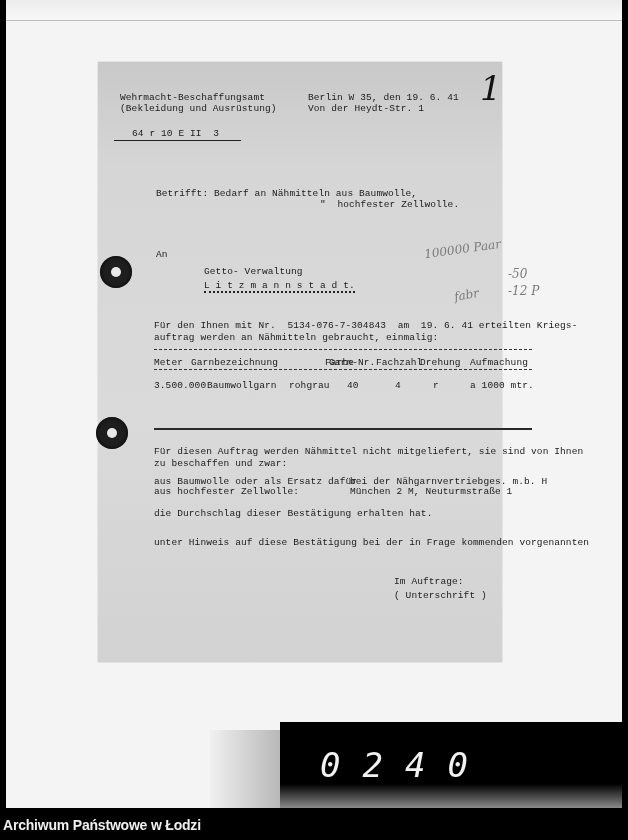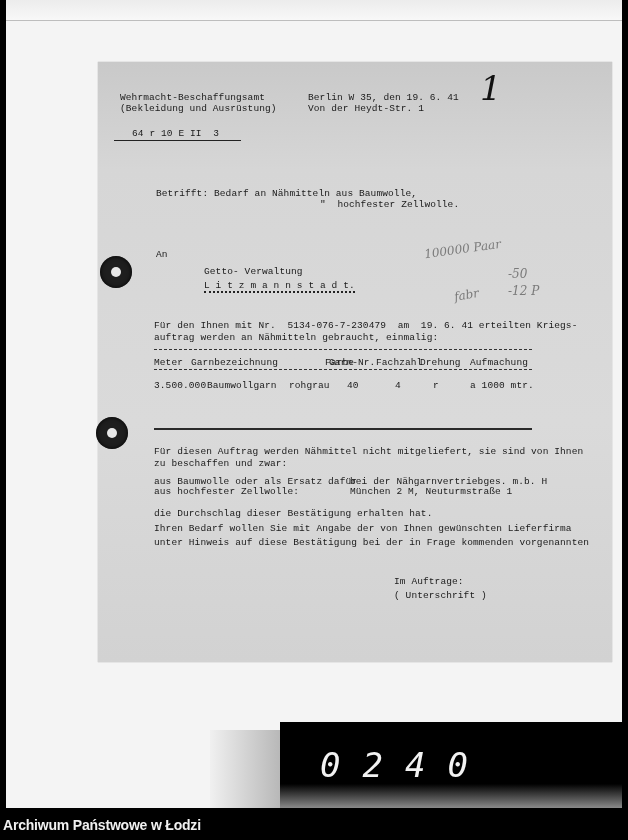--- a/index.html
+++ b/index.html
@@ -1,19 +1,19 @@
 <!DOCTYPE html>
 <html><head>
 <meta charset="utf-8">
 <style>
   html,body{margin:0;padding:0;}
   body{width:628px;height:840px;background:#000;position:relative;overflow:hidden;font-family:"Liberation Mono","DejaVu Sans Mono",monospace;}
   .scan{position:absolute;left:6px;top:0;width:616px;height:808px;background:#f4f4f4;}
   .topband{position:absolute;left:6px;top:0;width:616px;height:20px;background:linear-gradient(#ececec,#f8f8f8);border-bottom:1px solid #bdbdbd;}
-  .page{position:absolute;left:98px;top:62px;width:514px;height:600px;background:linear-gradient(180deg,#c9c9c9 0%,#d6d6d6 18%,#dadada 60%,#d2d2d2 100%);box-shadow:0 0 1px #999;}
+  .page{position:absolute;left:98px;top:62px;width:404px;height:600px;background:linear-gradient(180deg,#c9c9c9 0%,#d6d6d6 18%,#dadada 60%,#d2d2d2 100%);box-shadow:0 0 1px #999;}
   .hole{position:absolute;width:32px;height:32px;border-radius:50%;background:#1e1e1e;box-shadow:inset 0 0 4px #000;}
   .hole::after{content:"";position:absolute;left:11px;top:11px;width:10px;height:10px;border-radius:50%;background:#e8e8e8;}
   .t{position:absolute;font-size:9.5px;line-height:11px;color:#1a1a1a;white-space:pre;letter-spacing:0.1px;}
   .hand{position:absolute;font-family:"DejaVu Serif",serif;font-style:italic;color:#7a7a7a;font-size:12px;white-space:pre;}
   .rule{position:absolute;height:0;border-top:1.5px dashed #333;}
   .solid{position:absolute;height:0;border-top:2px solid #2a2a2a;}
   .under{border-bottom:1px solid #222;}
   .dunder{border-bottom:2px dotted #222;}
   .counter{position:absolute;left:280px;top:722px;width:342px;height:86px;background:linear-gradient(180deg,#000 0%,#000 72%,#8a8a8a 100%);}
   .digits{position:absolute;left:320px;top:745px;font-family:"DejaVu Sans Mono",monospace;font-size:34px;letter-spacing:22px;color:#f2f2f2;font-style:italic;font-weight:200;}
@@ -44,21 +44,21 @@
 
   <div class="t" style="left:58px;top:187px;">An</div>
   <div class="t" style="left:106px;top:204px;">Getto- Verwaltung</div>
   <div class="t dunder" style="left:106px;top:218px;">L i t z m a n n s t a d t.</div>
 
   <div class="hand" style="left:326px;top:180px;transform:rotate(-8deg);">100000 Paar</div>
   <div class="hand" style="left:410px;top:205px;">-50</div>
   <div class="hand" style="left:410px;top:222px;">-12 P</div>
   <div class="hand" style="left:356px;top:226px;transform:rotate(-10deg);">fabr</div>
 
-  <div class="t" style="left:56px;top:258px;">Für den Ihnen mit Nr.  5134-076-7-230479  am  19. 6. 41 erteilten Kriegs-</div>
+  <div class="t" style="left:56px;top:258px;">Für den Ihnen mit Nr.  5134-076-7-304843  am  19. 6. 41 erteilten Kriegs-</div>
   <div class="t" style="left:56px;top:270px;">auftrag werden an Nähmitteln gebraucht, einmalig:</div>
 
   <div class="rule" style="left:56px;top:287px;width:378px;"></div>
   <div>
     <div class="t" style="left:56px;top:295px;">Meter</div>
     <div class="t" style="left:93px;top:295px;">Garnbezeichnung</div>
     <div class="t" style="left:191px;top:295px;padding-left:36px;">Farbe</div>
     <div class="t" style="left:231px;top:295px;">Garn-Nr.</div>
     <div class="t" style="left:278px;top:295px;">Fachzahl</div>
     <div class="t" style="left:322px;top:295px;">Drehung</div>
@@ -74,21 +74,20 @@
   </div>
   <div class="solid" style="left:56px;top:366px;width:378px;"></div>
 
   <div class="t" style="left:56px;top:384px;">Für diesen Auftrag werden Nähmittel nicht mitgeliefert, sie sind von Ihnen</div>
   <div class="t" style="left:56px;top:396px;">zu beschaffen und zwar:</div>
   <div class="t" style="left:56px;top:414px;">aus Baumwolle oder als Ersatz dafür</div>
   <div class="t" style="left:56px;top:424px;">aus hochfester Zellwolle:</div>
   <div class="t" style="left:252px;top:414px;">bei der Nähgarnvertriebges. m.b. H</div>
   <div class="t" style="left:252px;top:424px;">München 2 M, Neuturmstraße 1</div>
   <div class="t" style="left:56px;top:446px;">die Durchschlag dieser Bestätigung erhalten hat.</div>
-  <div class="t" style="left:56px;top:461px;">Ihren Bedarf wollen Sie mit Angabe der von Ihnen gewünschten Lieferfirma</div>
   <div class="t" style="left:56px;top:475px;">unter Hinweis auf diese Bestätigung bei der in Frage kommenden vorgenannten</div>
 
   <div class="t" style="left:296px;top:514px;">Im Auftrage:</div>
   <div class="t" style="left:296px;top:528px;">( Unterschrift )</div>
 </div>
 
 <div class="shadow"></div>
 <div class="counter"></div>
 <div class="digits">0240</div>
 

